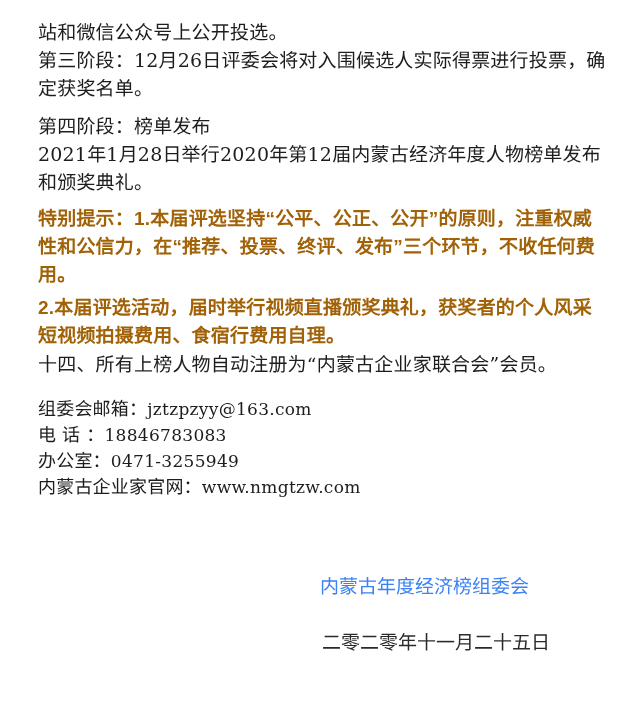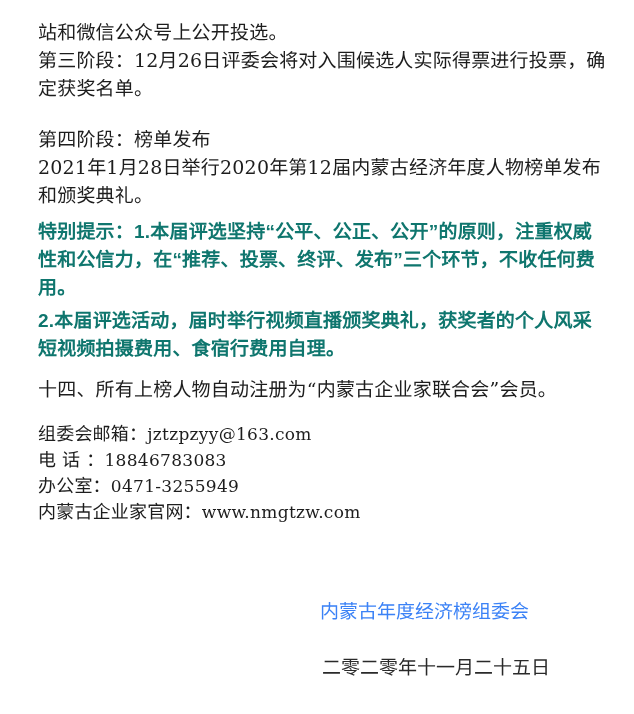--- a/index.html
+++ b/index.html
@@ -21,30 +21,30 @@
     padding: 18px 16px 0 38px;
     background: #ffffff;
   }
   .para {
     margin: 0;
     font-size: 19px;
     line-height: 28px;
     letter-spacing: 0.2px;
   }
   .m-stage3   { }
-  .m-stage4   { margin-top: 23px; }
+  .m-stage4   { margin-top: 10px; }
   .m-notice1  { margin-top: 9px; }
   .m-notice2  { margin-top: 5px; }
-  .m-item14   { margin-top: 12px; }
+  .m-item14   { }
   .bold-notice {
     font-family: "Liberation Sans", "DejaVu Sans", sans-serif;
     font-weight: 700;
     font-size: 19px;
     line-height: 28px;
-    color: #0f766e;
+    color: #a16207;
   }
   .contact-block {
     margin-top: 18px;
   }
   .contact-line {
     margin: 0;
     font-size: 18px;
     line-height: 26px;
     letter-spacing: 0.2px;
   }

